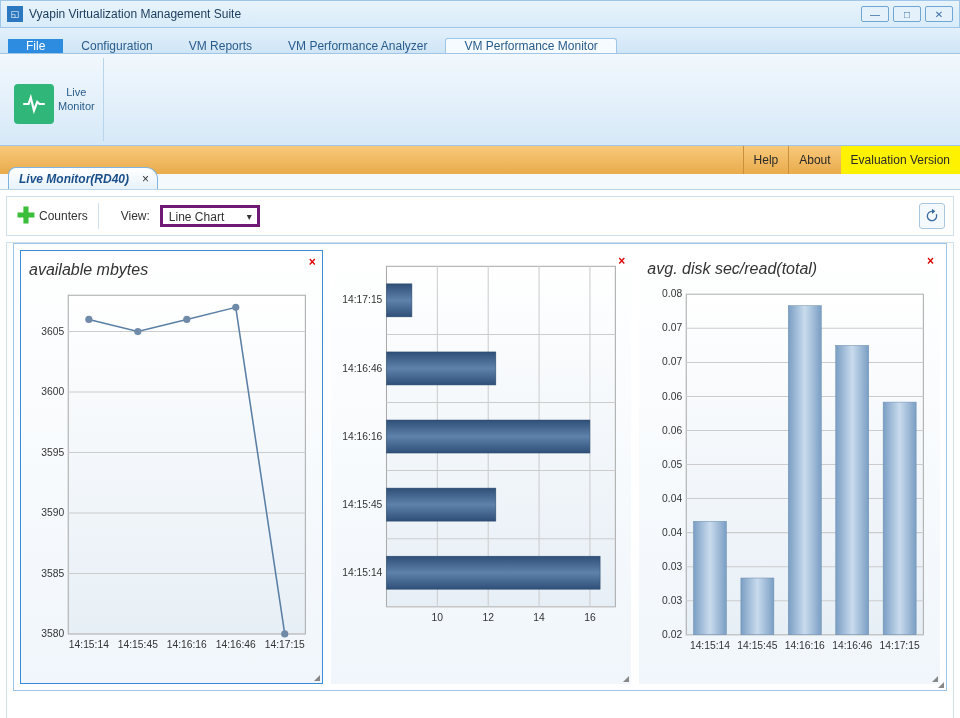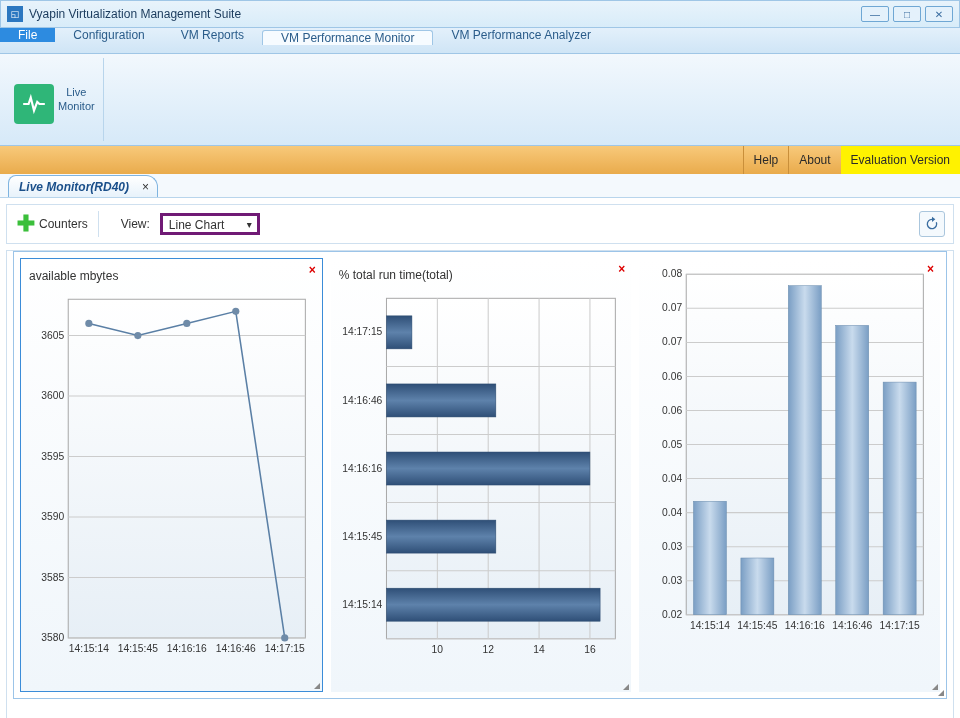--- a/index.html
+++ b/index.html
@@ -5,39 +5,39 @@
   * { box-sizing: border-box; margin: 0; padding: 0; font-family: "Segoe UI", Tahoma, sans-serif; }
   body { width: 960px; height: 718px; background: #fff; overflow: hidden; font-size: 12px; color: #333; }
 
   
   .titlebar { height: 28px; background: linear-gradient(#e8f3fb, #d8ecf9); border: 1px solid #9fc6e6; display: flex; align-items: center; padding: 0 6px; }
   .titlebar .app-icon { width: 16px; height: 16px; background: #2b77c0; margin-right: 6px; display: flex; align-items: center; justify-content: center; color: #fff; font-size: 9px; }
   .titlebar .title { flex: 1; font-size: 12px; color: #1a3a5c; }
   .titlebar .winbtn { width: 28px; height: 16px; border: 1px solid #6fa7d4; background: #e4f1fb; margin-left: 4px; border-radius: 2px; display: flex; align-items: center; justify-content: center; color: #3a6da0; font-size: 10px; cursor: pointer; }
 
   
-  .menubar { height: 26px; background: linear-gradient(#e3f0fb, #cfe5f6); border-bottom: 1px solid #9fc6e6; display: flex; align-items: flex-start; }
+  .menubar { height: 26px; background: linear-gradient(#e3f0fb, #cfe5f6); border-bottom: 1px solid #9fc6e6; display: flex; align-items: flex-end; padding-left: 8px; }
   .menubar .menu { padding: 0 18px; display: flex; align-items: center; color: #2a5c8a; cursor: pointer; }
   .menubar .menu.file { background: #2d8be0; color: #fff; }
   .menubar .menu.active { background: #f6fbff; border: 1px solid #9fc6e6; border-bottom: none; margin-top: 2px; border-radius: 3px 3px 0 0; color: #2a5c8a; }
 
   
   .ribbon { height: 92px; background: linear-gradient(#f2f8fd, #d6e9f8); border-bottom: 1px solid #9fc6e6; display: flex; align-items: flex-start; padding: 4px 6px; }
   .ribbon-group { border-right: 1px solid #b8d5ec; height: 100%; padding: 4px 8px; display: flex; flex-direction: row; align-items: center; gap: 4px; }
   .ribbon-btn { margin-top:8px; width: 40px; height: 40px; background: #2fb678; border-radius: 4px; display: flex; align-items: center; justify-content: center; cursor: pointer; }
   .ribbon-btn svg { width: 26px; height: 26px; }
   .ribbon-label { font-size: 11px; color: #2a5c8a; text-align: center; line-height: 1.2; }
 
   
   .helpstrip { height: 28px; background: linear-gradient(#f8c97a, #e9ab4c); display: flex; align-items: center; justify-content: flex-end; gap: 0; font-size: 12px; color: #2a2a2a; }
   .helpstrip .link { padding: 0 10px; cursor: pointer; border-left: 1px solid #c98f3a; height:100%; display:flex; align-items:center;}
   .helpstrip .eval { background: #fff200; padding: 8px 10px; height:100%; display:flex; align-items:center;}
 
   
-  .doctab-row { height: 24px; background: #f4f9fd; display: flex; align-items: flex-end; padding-left: 8px; border-bottom: 1px solid #b8d5ec;}
+  .doctab-row { height: 16px; background: #f4f9fd; display: flex; align-items: flex-end; padding-left: 8px; border-bottom: 1px solid #b8d5ec;}
   .doctab { height: 22px; background: linear-gradient(#fff,#e7f2fb); border: 1px solid #7fb4e0; border-bottom: none; border-radius: 8px 12px 0 0; padding: 0 28px 0 10px; display: flex; align-items: center; position: relative; color: #1a4f8a; font-weight: 600; font-style: italic;}
   .doctab .close { position: absolute; right: 8px; color: #333; font-style: normal; font-weight: normal; cursor: pointer; }
 
   
   .toolbar { height: 40px; border: 1px solid #cfe0ef; margin: 6px; display: flex; align-items: center; padding: 0 8px; gap: 10px; background: #fff;}
   .counters-btn { display: flex; align-items: center; gap: 2px; cursor: pointer; }
   .plus-icon { width: 22px; height: 22px; color: #3bbf3b; font-size: 22px; font-weight: bold; display:flex;align-items:center;justify-content:center;}
   .viewlbl { margin-left: 12px; }
   .combo { height: 22px; border: 3px solid #701a75; padding: 2px 20px 2px 6px; background: #fff; position: relative; min-width: 100px; cursor: pointer; }
   .combo::after { content: "▾"; position: absolute; right: 5px; top: 3px; font-size: 10px; color: #333; }
@@ -45,21 +45,21 @@
   .refresh-btn { width: 26px; height: 26px; border: 1px solid #aac6dd; border-radius: 3px; display: flex; align-items: center; justify-content: center; cursor: pointer; background: #f4f9fd;}
 
   
   .chartarea { margin: 0 6px 6px 6px; border: 1px solid #cfe0ef; background: #fff; position: relative; height: 488px;}
   .hosttab-row { height: 26px; display: flex; align-items: flex-end; padding-left: 8px; }
   .hosttab { height: 24px; padding: 0 14px; background: linear-gradient(#cfeaff,#8ec8f4); border: 1px solid #6aa6d8; border-bottom: none; border-radius: 4px 4px 0 0; display:flex;align-items:center; color:#1a4f8a; cursor:pointer;}
   .panels { border: 1px solid #9cc4e8; margin: 0 6px 6px 6px; height: 448px; padding: 6px; display: flex; gap: 8px; background:#fff; position:relative;}
   .panel { flex:1; background: linear-gradient(#fff,#f0f6fb); position: relative; padding: 6px; }
   .panel.sel { border: 1px solid #3b8cd8; }
   .panel .close { position: absolute; top: 4px; right: 6px; color: #d00; font-weight: bold; cursor: pointer; }
-  .panel-title { font-size: 12px; margin: 4px 2px 6px 2px; }
+  .panel-title { font-size: 16px; margin: 4px 2px 6px 2px; font-style: italic; }
   .plot { position: relative; width: 100%; height: calc(100% - 30px); }
   .lineser { stroke:#5a7fa5; stroke-width:1.5; fill:none; }
   .pt { fill:#6f8ba8; }
   .bar { fill:url(#bargrad); stroke:#2b4a6f; stroke-width:0.5;}
   .vbar { fill:url(#vbargrad); stroke:#6b8dae; stroke-width:0.5;}
   .ticktxt { font-size:10px; fill:#333; }
   .resize-grip { position:absolute; right:2px; bottom:2px; width:8px; height:8px; }
   .resize-grip::before { content:""; position:absolute; right:0; bottom:0; border-left:6px solid transparent; border-bottom:6px solid #888;}
 </style>
 </head>
@@ -76,22 +76,22 @@
     </div>
   <div class="winbtn">
       <span>✕</span>
     </div>
 </div>
 
 <div class="menubar">
   <div class="menu file">File</div>
   <div class="menu">Configuration</div>
   <div class="menu">VM Reports</div>
+  <div class="menu">VM Performance Analyzer</div>
   <div class="menu active">VM Performance Monitor</div>
-  <div class="menu">VM Performance Analyzer</div>
 </div>
 
 <div class="ribbon">
   <div class="ribbon-group">
     <div class="ribbon-btn">
       <svg viewBox="0 0 24 24">
           <polyline points="2,12 7,12 9,6 12,18 15,10 17,12 22,12" style="fill:none;stroke:#fff;stroke-width:2"></polyline>
         </svg>
     </div>
     <div class="ribbon-label" style="white-space:pre-line">Live
@@ -174,21 +174,20 @@
               <text x="202.5" y="354" class="ticktxt" text-anchor="middle">14:16:46</text>
               <text x="250" y="354" class="ticktxt" text-anchor="middle">14:17:15</text>
             </g>
         </svg>
       </div>
       <div class="resize-grip"></div>
     </div>
 
     <div class="panel">
       <span class="close">×</span>
-      <div class="panel-title">% total run time(total)</div>
       <div class="plot">
         <svg width="100%" height="100%" viewBox="0 0 280 380" preserveAspectRatio="none">
           <defs>
             <linearGradient id="bargrad" x1="0" y1="0" x2="0" y2="1">
                 <stop offset="0" stop-color="#2f4f77"></stop>
                 <stop offset="0.5" stop-color="#5e82ab"></stop>
                 <stop offset="1" stop-color="#2f4f77"></stop>
               </linearGradient>
             <linearGradient id="plotbg2" x1="0" y1="0" x2="0" y2="1">
                 <stop offset="0" stop-color="#fff"></stop>
@@ -227,20 +226,21 @@
               <text x="196" y="354" class="ticktxt" text-anchor="middle">14</text>
               <text x="245.33333333333331" y="354" class="ticktxt" text-anchor="middle">16</text>
             </g>
         </svg>
       </div>
       <div class="resize-grip"></div>
     </div>
 
     <div class="panel">
       <span class="close">×</span>
+      <div class="panel-title">avg. disk sec/read(total)</div>
       <div class="plot">
         <svg width="100%" height="100%" viewBox="0 0 280 380" preserveAspectRatio="none">
           <defs>
             <linearGradient id="vbargrad" x1="0" y1="0" x2="1" y2="0">
                 <stop offset="0" stop-color="#7a9ec4"></stop>
                 <stop offset="0.5" stop-color="#c9dbed"></stop>
                 <stop offset="1" stop-color="#7a9ec4"></stop>
               </linearGradient>
             <linearGradient id="plotbg3" x1="0" y1="0" x2="0" y2="1">
                 <stop offset="0" stop-color="#fff"></stop>

